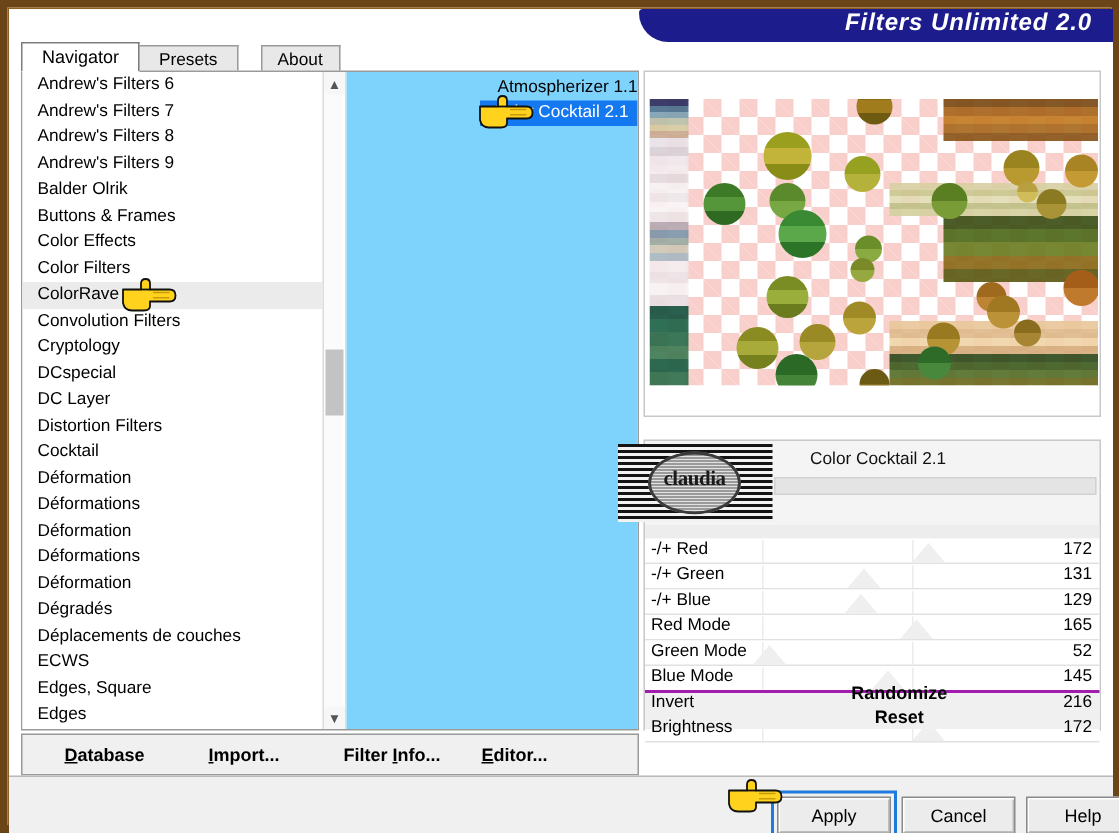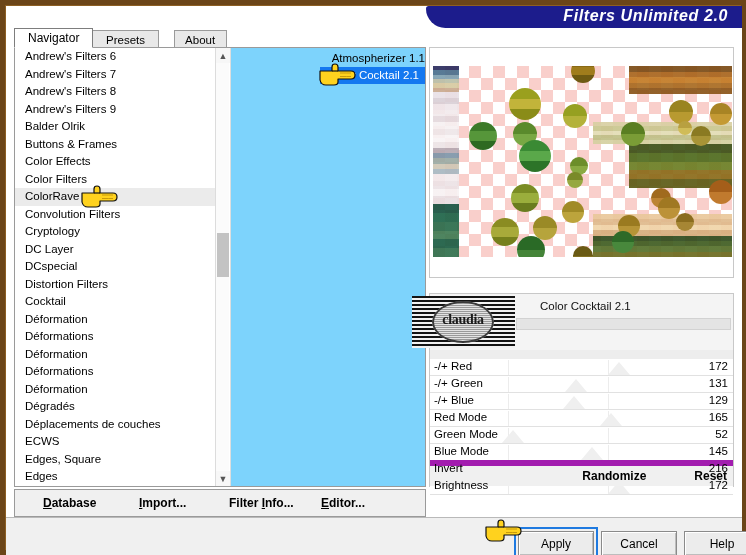--- a/index.html
+++ b/index.html
@@ -229,22 +229,22 @@
     position:absolute; left:4px; top:1px; font-size:11.5px; color:#000;
     z-index:2;
   }
   .sval {
     position:absolute; right:5px; top:1px; font-size:11.5px; color:#000;
     z-index:2;
   }
 
   #param-footer {
     position:absolute; left:0; bottom:0; width:303px; height:26px;
-    background:#f0f0f0; border-top:6px solid #a21caf;
-    display:flex; align-items:center; justify-content:flex-end;
+    background:#f0f0f0; border-top:2px solid #a21caf;
+    display:flex; align-items:center; justify-content:flex-end;flex-direction:column;
   }
   #param-footer .flatbtn { margin-left:36px; }
 
   
   #dlgbar {
     position:absolute; left:0px; top:489px; width:736px; height:56px;
     background:#f0f0f0; border-top:1px solid #b9b9b9;
   }
   .dlgbtn {
     position:absolute; top:13px; height:25px; width:76px;
@@ -296,22 +296,22 @@
             <div class="cat-item">Andrew's Filters 7</div>
             <div class="cat-item">Andrew's Filters 8</div>
             <div class="cat-item">Andrew's Filters 9</div>
             <div class="cat-item">Balder Olrik</div>
             <div class="cat-item">Buttons &amp; Frames</div>
             <div class="cat-item">Color Effects</div>
             <div class="cat-item">Color Filters</div>
             <div class="cat-item hl">ColorRave</div>
             <div class="cat-item">Convolution Filters</div>
             <div class="cat-item">Cryptology</div>
+            <div class="cat-item">DCspecial</div>
             <div class="cat-item">DC Layer</div>
-            <div class="cat-item">DCspecial</div>
             <div class="cat-item">Distortion Filters</div>
             <div class="cat-item">Cocktail</div>
             <div class="cat-item">Déformation</div>
             <div class="cat-item">Déformations</div>
             <div class="cat-item">Déformation</div>
             <div class="cat-item">Déformations</div>
             <div class="cat-item">Déformation</div>
             <div class="cat-item">Dégradés</div>
             <div class="cat-item">Déplacements de couches</div>
             <div class="cat-item">ECWS</div>

